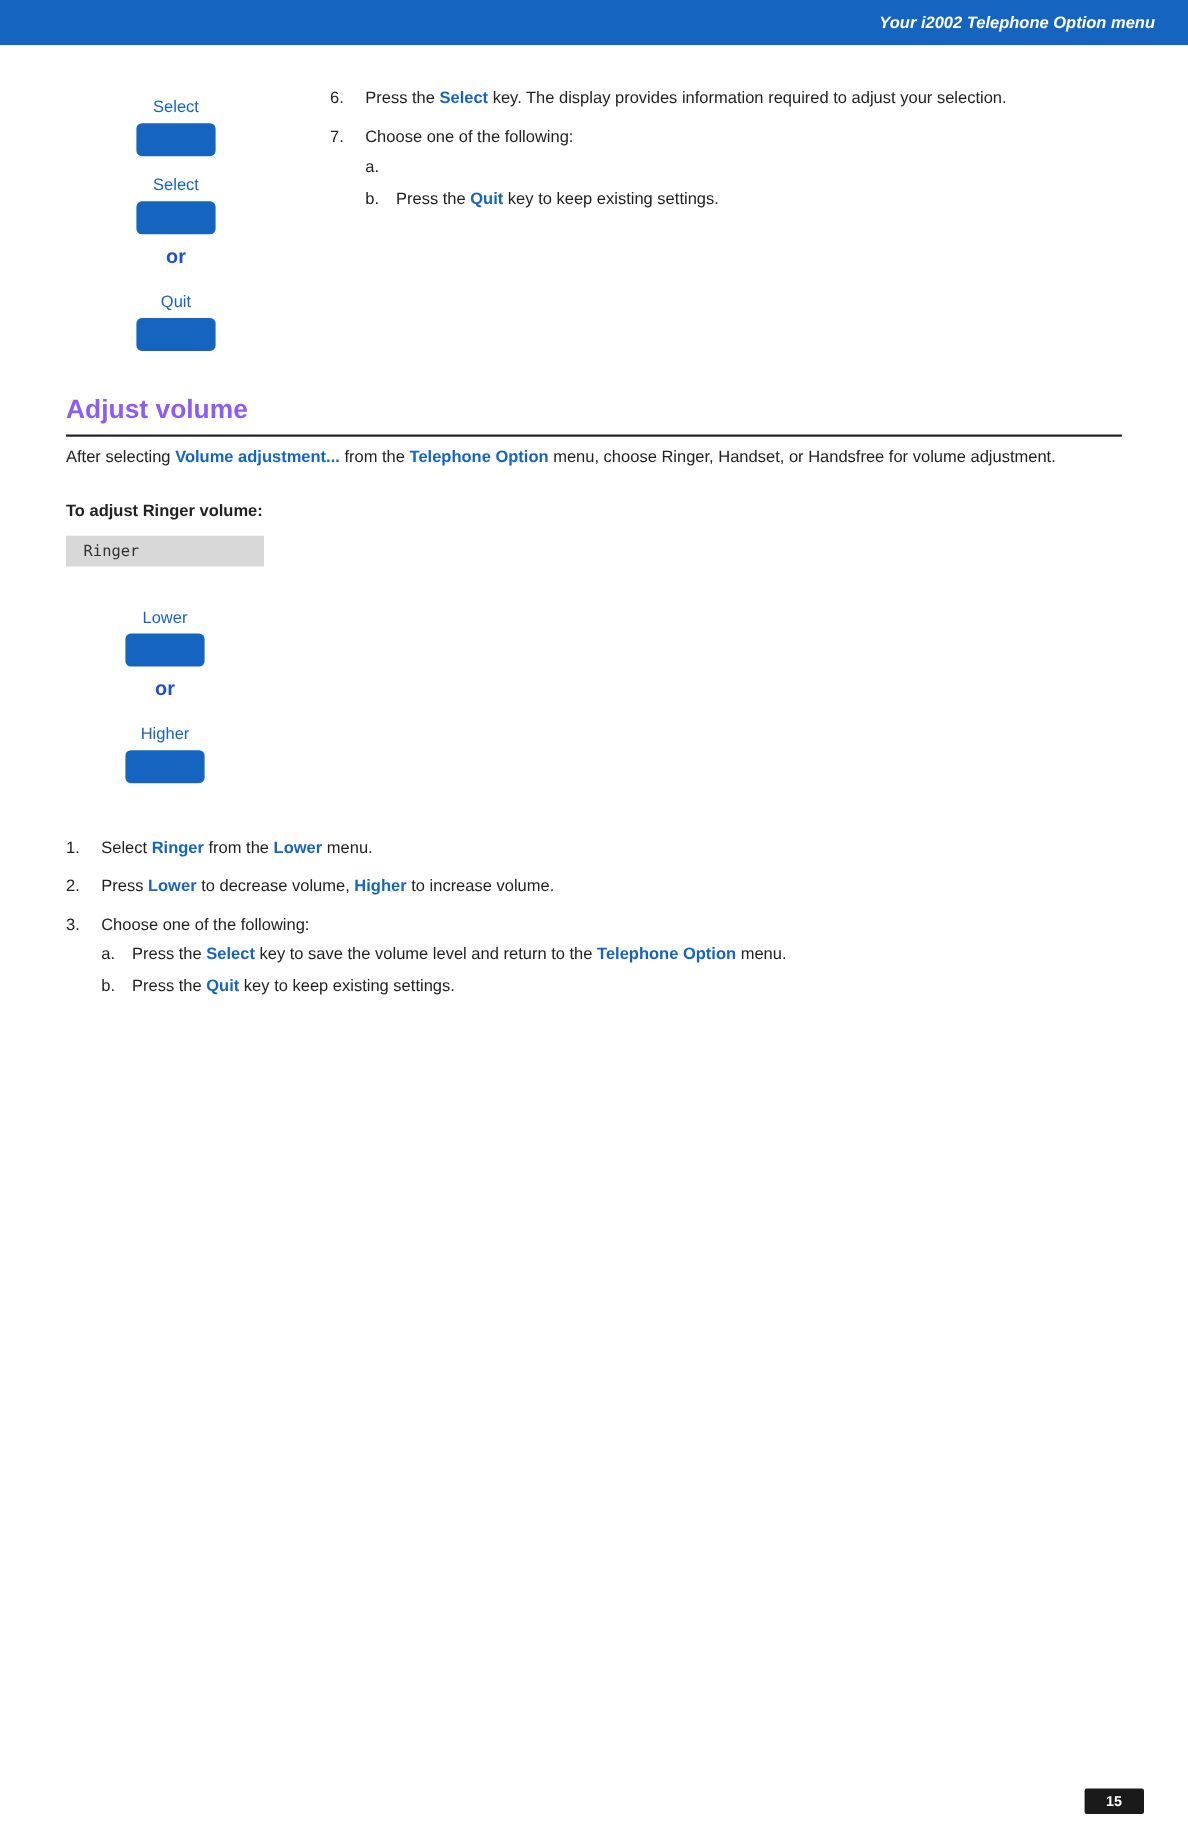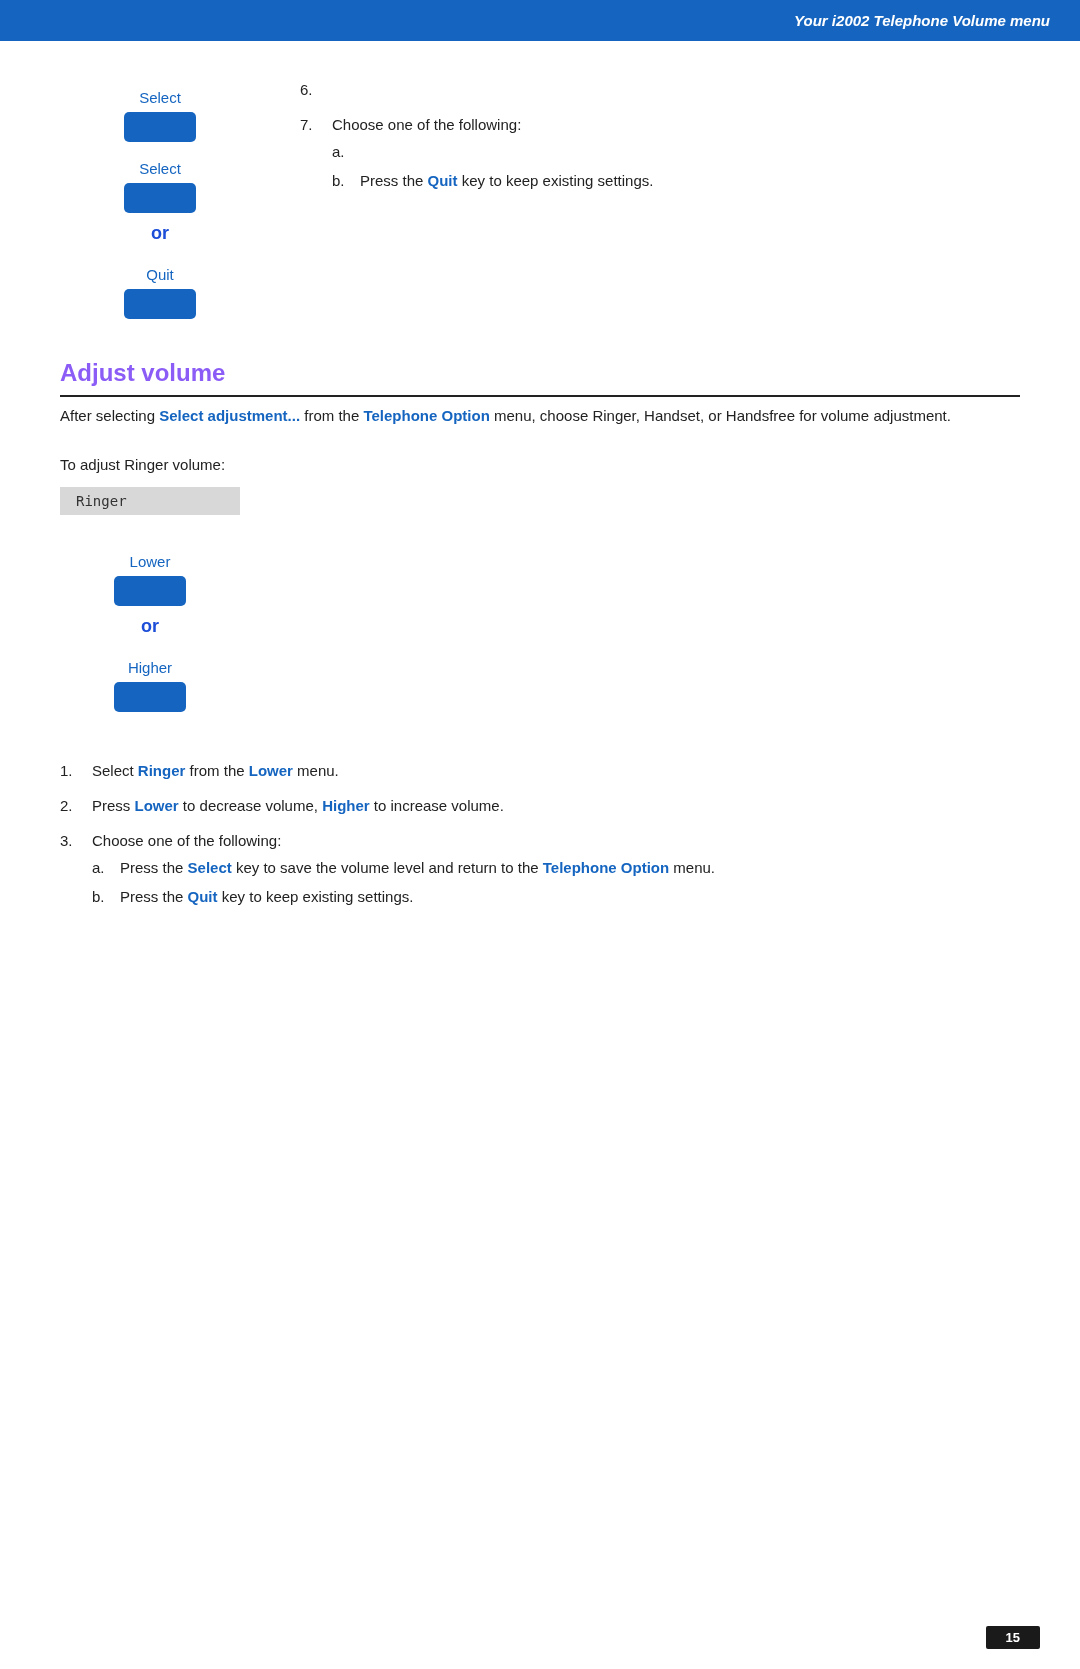--- a/index.html
+++ b/index.html
@@ -98,21 +98,21 @@
       margin-top: 10px;
     }
 
     .intro-para {
       margin-bottom: 18px;
       font-size: 15px;
       line-height: 1.5;
     }
 
     .to-label {
-      font-weight: normal;
+      font-weight: bold;
       font-size: 15px;
       margin-bottom: 14px;
       margin-top: 28px;
     }
 
     
     .ringer-section {
       display: flex;
       flex-direction: column;
       gap: 40px;
@@ -153,21 +153,21 @@
       font-size: 13px;
       font-weight: bold;
       padding: 4px 20px;
       border-radius: 2px;
     }
   </style>
 </head>
 <body>
 
 <div class="header-bar">
-  <span>Your i2002 Telephone Volume menu</span>
+  <span>Your i2002 Telephone Option menu</span>
 </div>
 
 <div class="page-content">
 
   <div class="section-top">
     <div class="left-col">
 
       <div class="key-label">Select</div>
       <div class="key-btn"></div>
 
@@ -176,20 +176,21 @@
       <div class="or-label">or</div>
 
       <div class="key-label">Quit</div>
       <div class="key-btn"></div>
     </div>
 
     <div class="right-col">
 
       <div style="display:flex;gap:10px;margin-bottom:18px;">
         <span class="list-num">6.</span>
+        <span>Press the <span class="text-bold-blue">Select</span> key. The display provides information required to adjust your selection.</span>
       </div>
 
       <div style="display:flex;gap:10px;flex-direction:column;">
         <div style="display:flex;gap:10px;">
           <span class="list-num">7.</span>
           <span>Choose one of the following:</span>
         </div>
         <div style="padding-left:32px;">
           <div style="display:flex;gap:10px;margin-bottom:12px;">
             <span class="sub-letter">a.</span>
@@ -199,21 +200,21 @@
             <span>Press the <span class="text-bold-blue">Quit</span> key to keep existing settings.</span>
           </div>
         </div>
       </div>
     </div>
   </div>
 
   <div class="section-heading">Adjust volume</div>
 
   <p class="intro-para">
-    After selecting <span class="text-bold-blue">Select adjustment...</span> from the <span class="text-bold-blue">Telephone Option</span> menu, choose Ringer, Handset, or Handsfree for volume adjustment.
+    After selecting <span class="text-bold-blue">Volume adjustment...</span> from the <span class="text-bold-blue">Telephone Option</span> menu, choose Ringer, Handset, or Handsfree for volume adjustment.
   </p>
 
   <p class="to-label">To adjust Ringer volume:</p>
 
   <div class="ringer-section">
     <div class="ringer-left">
 
       <div class="ringer-display">Ringer</div>
 
       <div class="ringer-keys">

